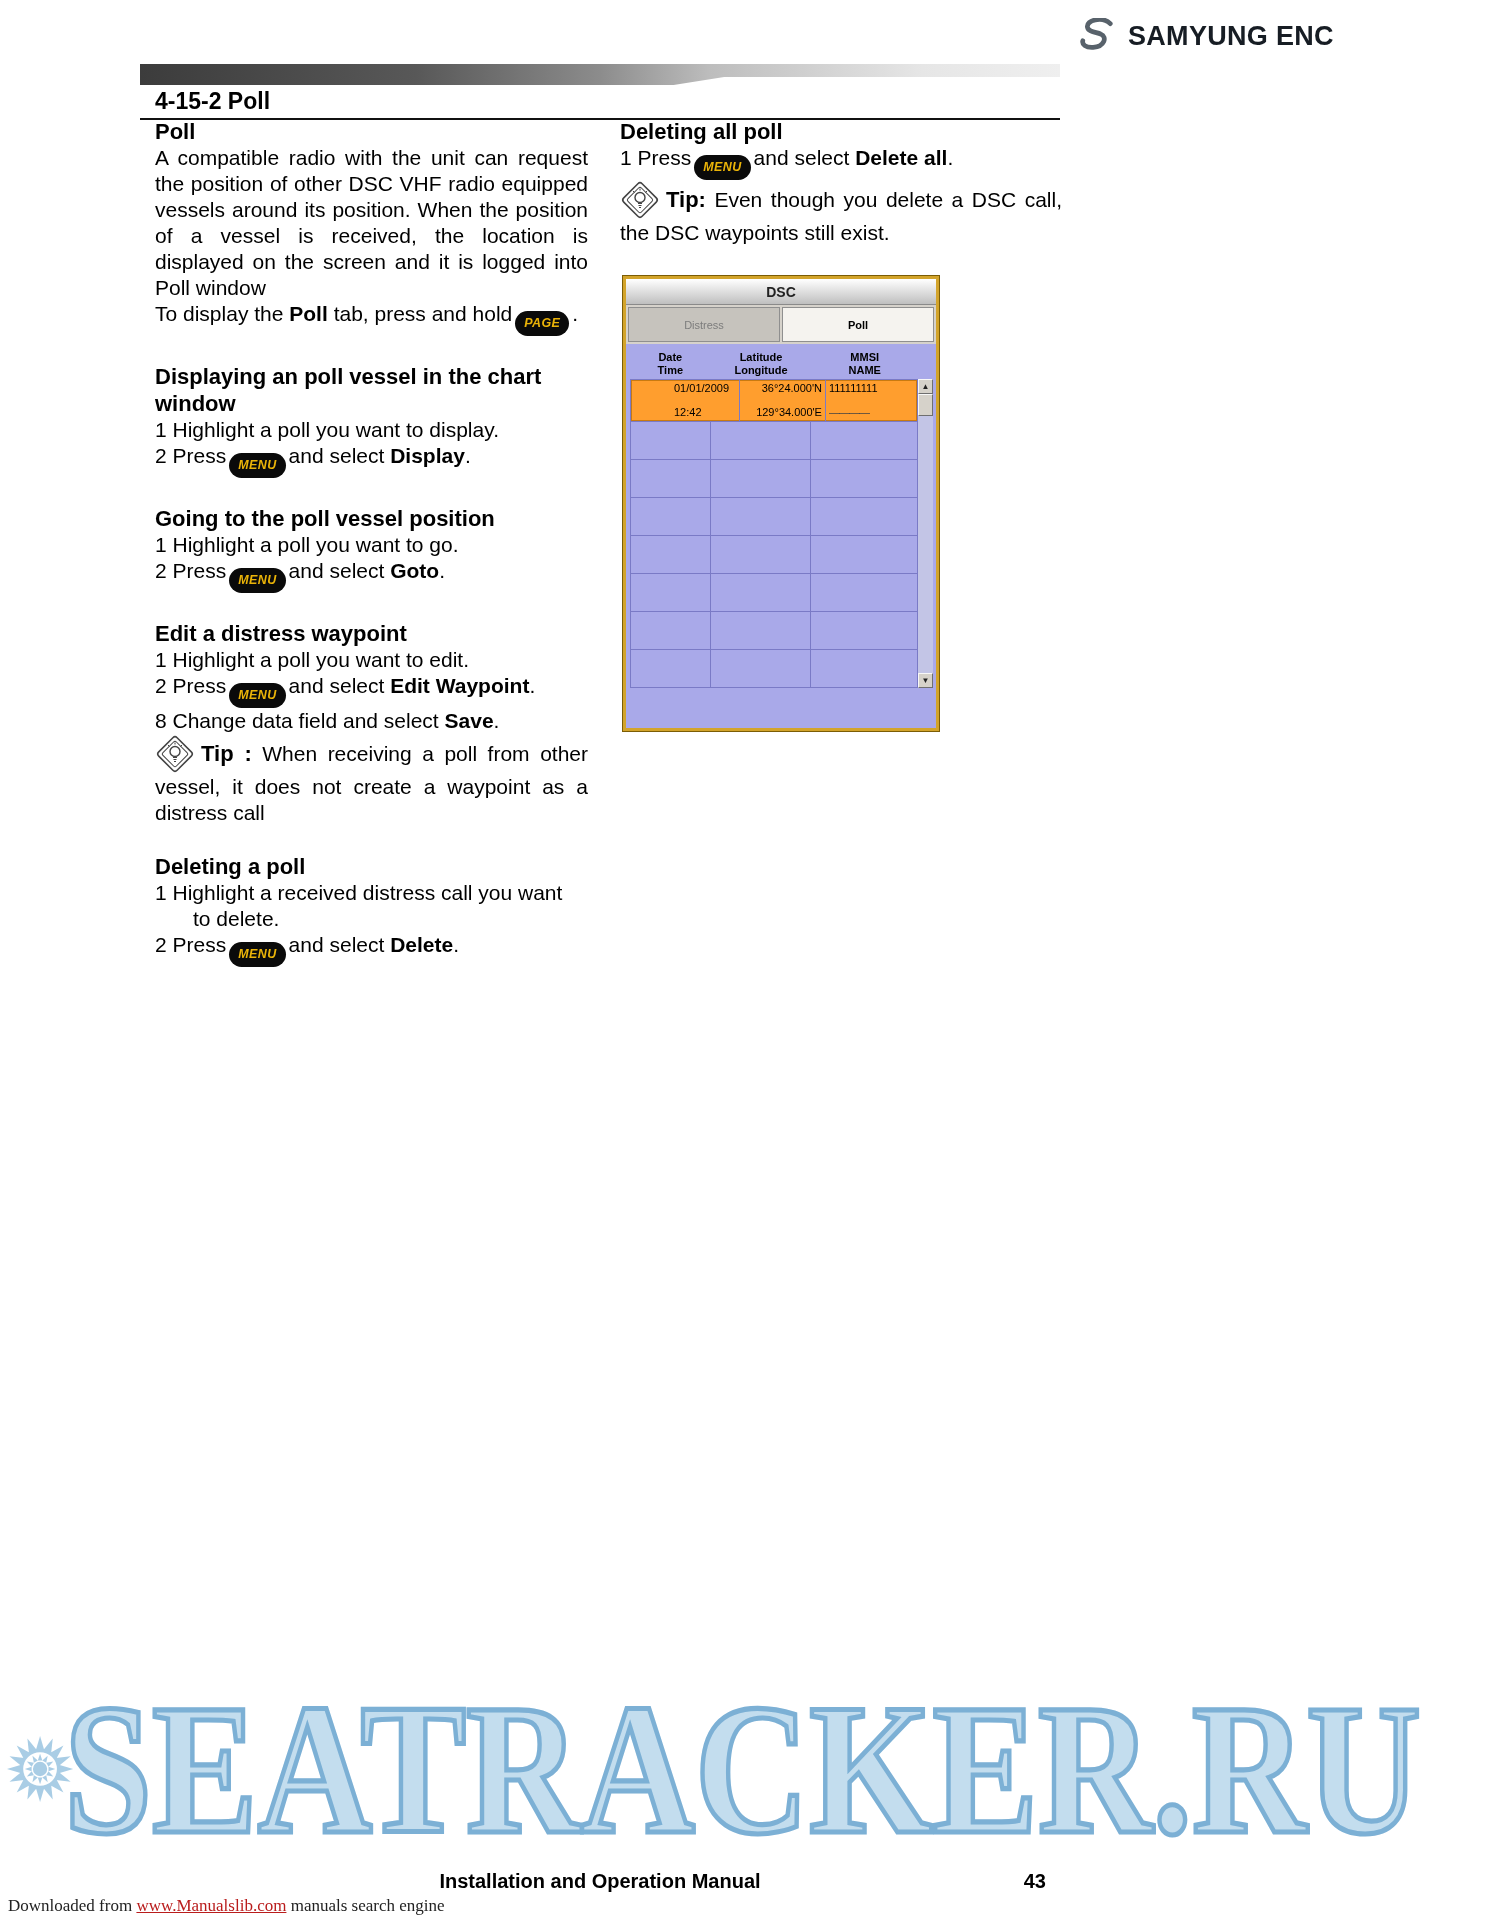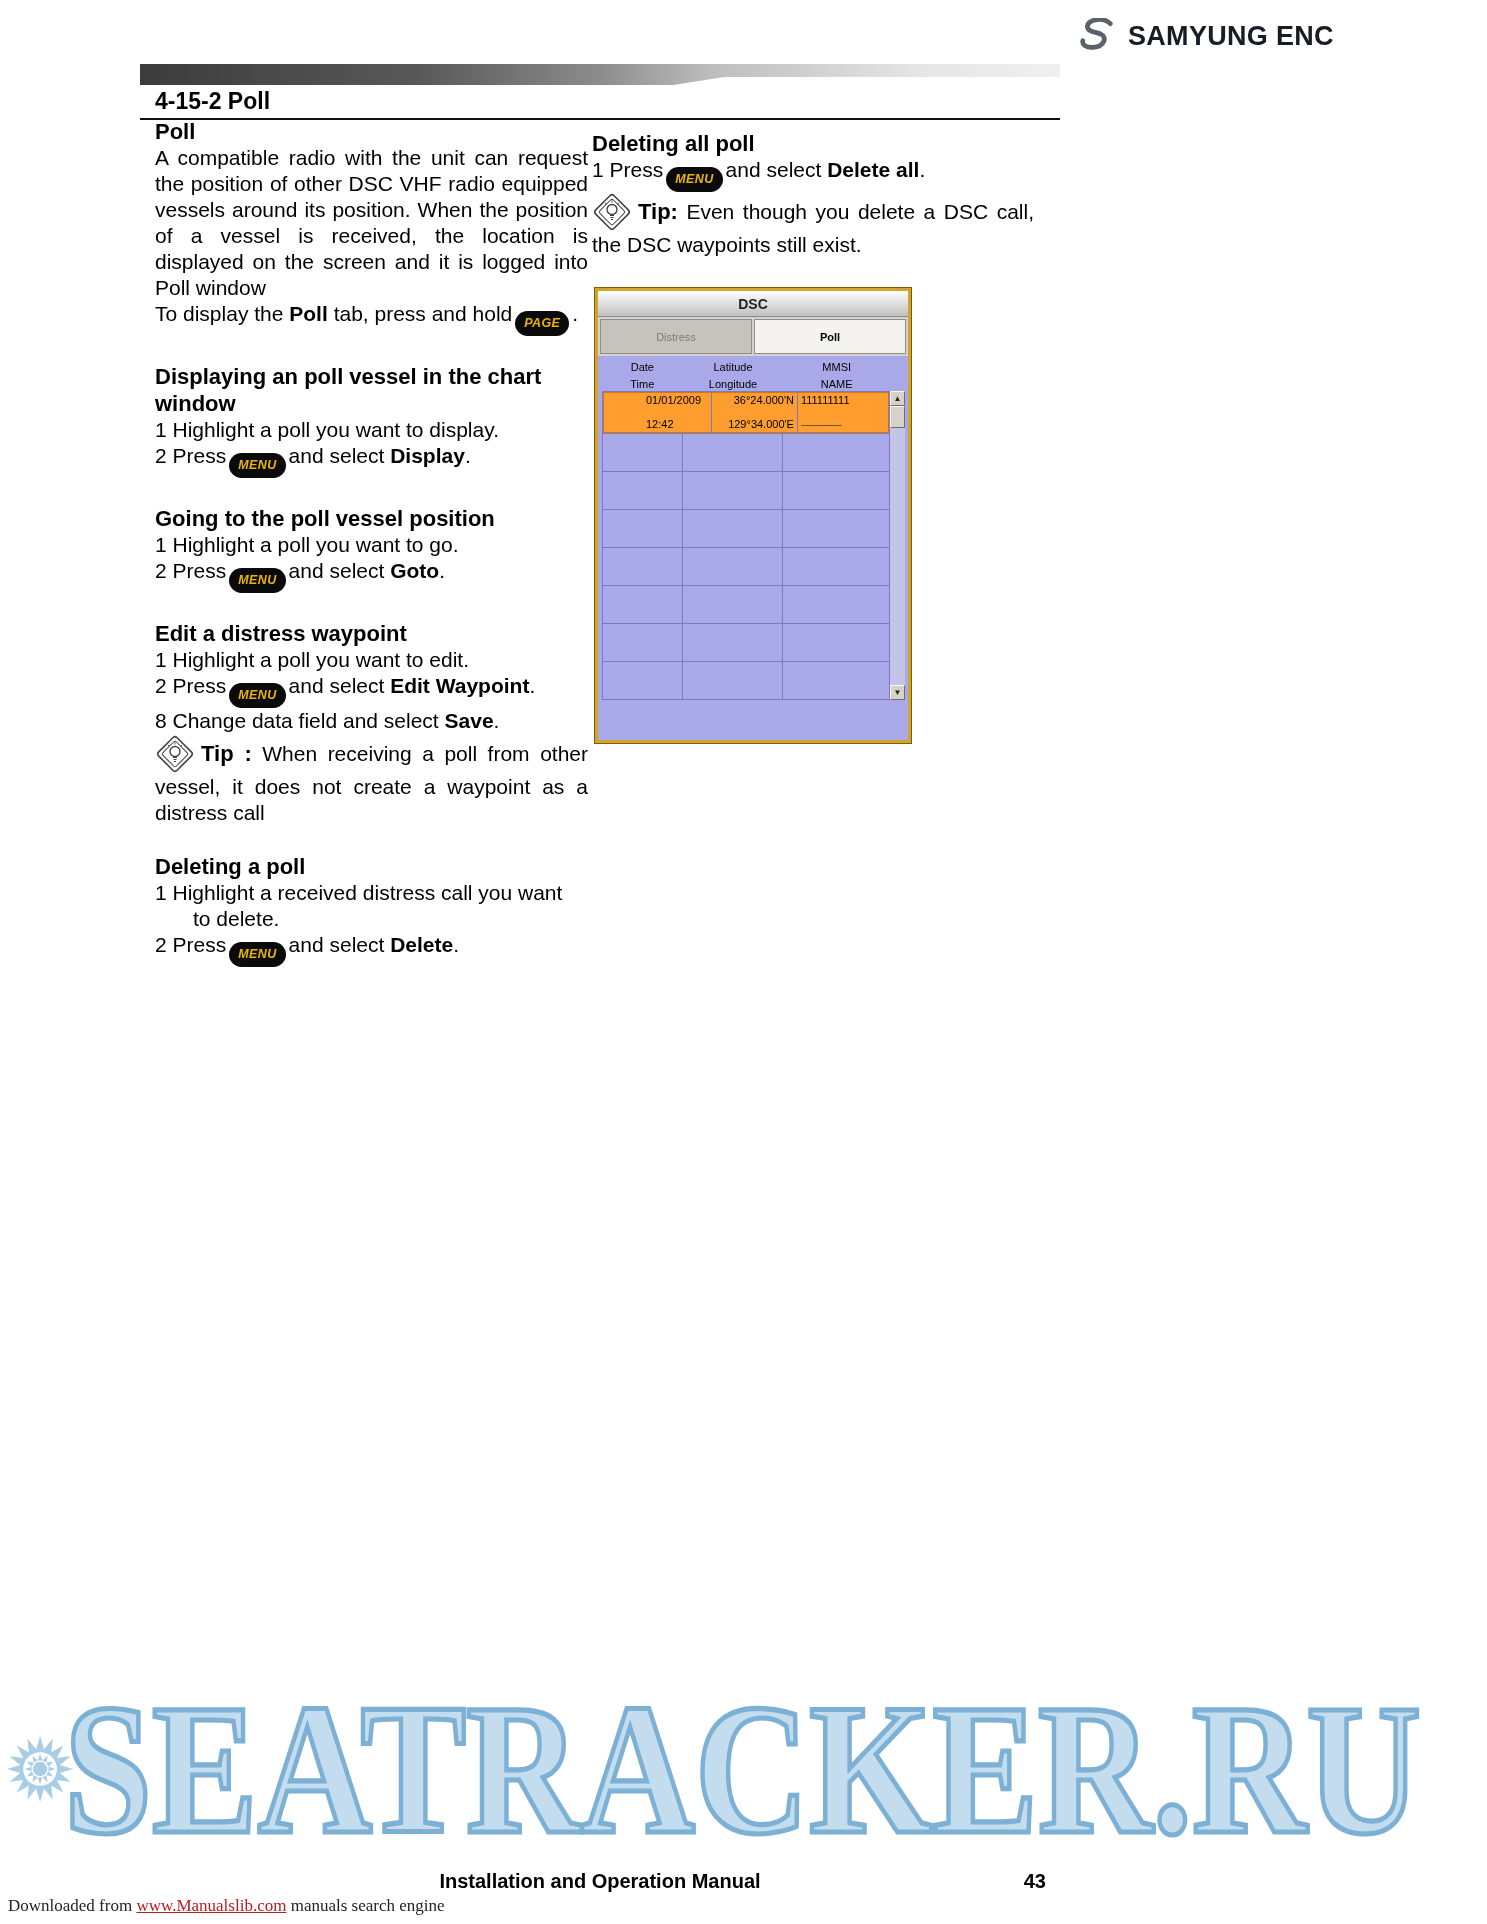--- a/index.html
+++ b/index.html
@@ -17,21 +17,21 @@
     clip-path:polygon(0 0,100% 0,100% 62%,63.5% 62%,58% 100%,0 100%);}
 
   
   .section-title-wrap{position:absolute;left:140px;top:88px;width:920px;
     border-bottom:2px solid #111;padding:0 0 3px 15px;box-sizing:border-box;}
   .section-title{font-size:23px;font-weight:bold;text-align:center;}
 
   
   .col{position:absolute;top:118px;font-size:21px;line-height:26px;}
   .col-left{left:155px;width:433px;}
-  .col-right{left:592px;width:442px;margin-top:12px;}
+  .col-right{left:620px;width:442px;}
   .col p{margin:0;}
   .col h2,.col h3{margin:0;font-size:22px;line-height:27px;}
   .just{text-align:justify;}
   .section{margin-top:27px;}
   .indent{padding-left:38px;}
 
   .key{display:inline-block;background:#0a0a0a;color:#eab308;font-weight:bold;font-style:italic;
     font-size:12.5px;height:25px;line-height:25px;padding:0 9px;border-radius:13px;
     vertical-align:-6px;margin:0 3px;letter-spacing:.4px;}
 
@@ -46,22 +46,22 @@
     display:flex;align-items:center;justify-content:center;font-size:14px;font-weight:bold;color:#222;}
   .dsc-tabs{display:flex;background:#d6d2cb;padding:2px;gap:2px;}
   .dsc-tab{flex:1;height:35px;display:flex;align-items:center;justify-content:center;
     font-size:11px;border:1px solid #8f8f8f;box-sizing:border-box;}
   .dsc-tab.inactive{background:#c6c3bd;color:#7c7c7c;}
   .dsc-tab.active{background:#f5f3ef;color:#000;font-weight:bold;}
 
   .dsc-body{display:flex;padding:5px 3px 0 4px;}
   .dsc-gridwrap{flex:1;}
   .dsc-hrow{display:flex;height:30px;}
-  .dsc-hcell{display:flex;flex-direction:column;align-items:center;justify-content:space-between;
-    font-size:11px;font-weight:normal;line-height:13px;box-sizing:border-box;}
+  .dsc-hcell{display:flex;flex-direction:column;align-items:center;justify-content:center;
+    font-size:11px;font-weight:bold;line-height:13px;box-sizing:border-box;}
   .c1{width:28%;}.c2{width:35%;}.c3{width:37%;}
   .dsc-rows{border:1px solid #7a7ac6;}
   .dsc-row{display:flex;height:37px;border-bottom:1px solid #7a7ac6;}
   .dsc-row:last-child{border-bottom:none;}
   .dsc-row .cell{border-right:1px solid #7a7ac6;box-sizing:border-box;padding:2px 3px;
     font-size:11px;line-height:13px;display:flex;flex-direction:column;justify-content:space-between;}
   .dsc-row .cell.c3{border-right:none;}
   .dsc-row.hl{background:#ff9e2e;box-shadow:inset 0 0 0 1px #c97a10;height:41px;padding-left:40px;}
   .cell.rightalign{align-items:flex-end;}
   .dash{color:#444;letter-spacing:-1px;}

